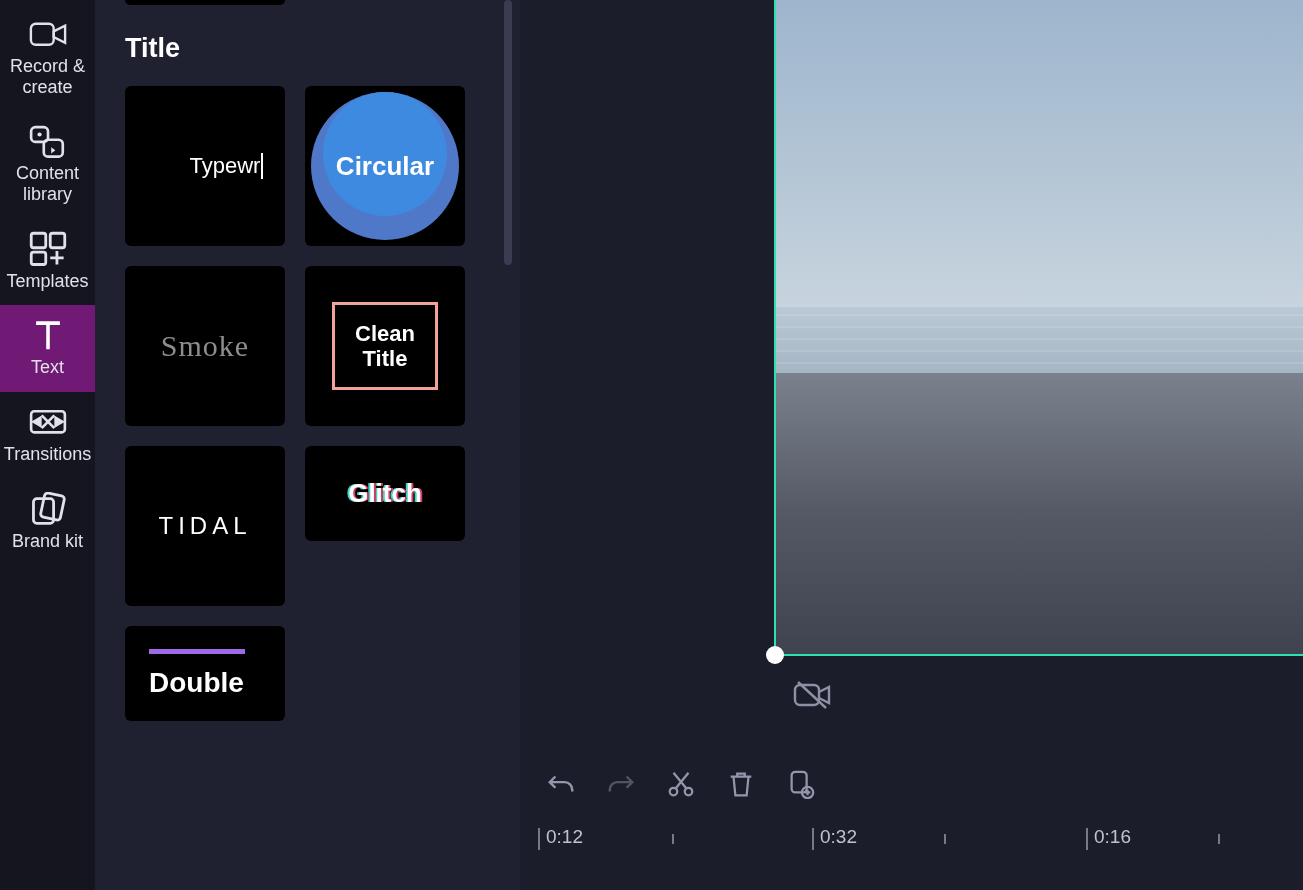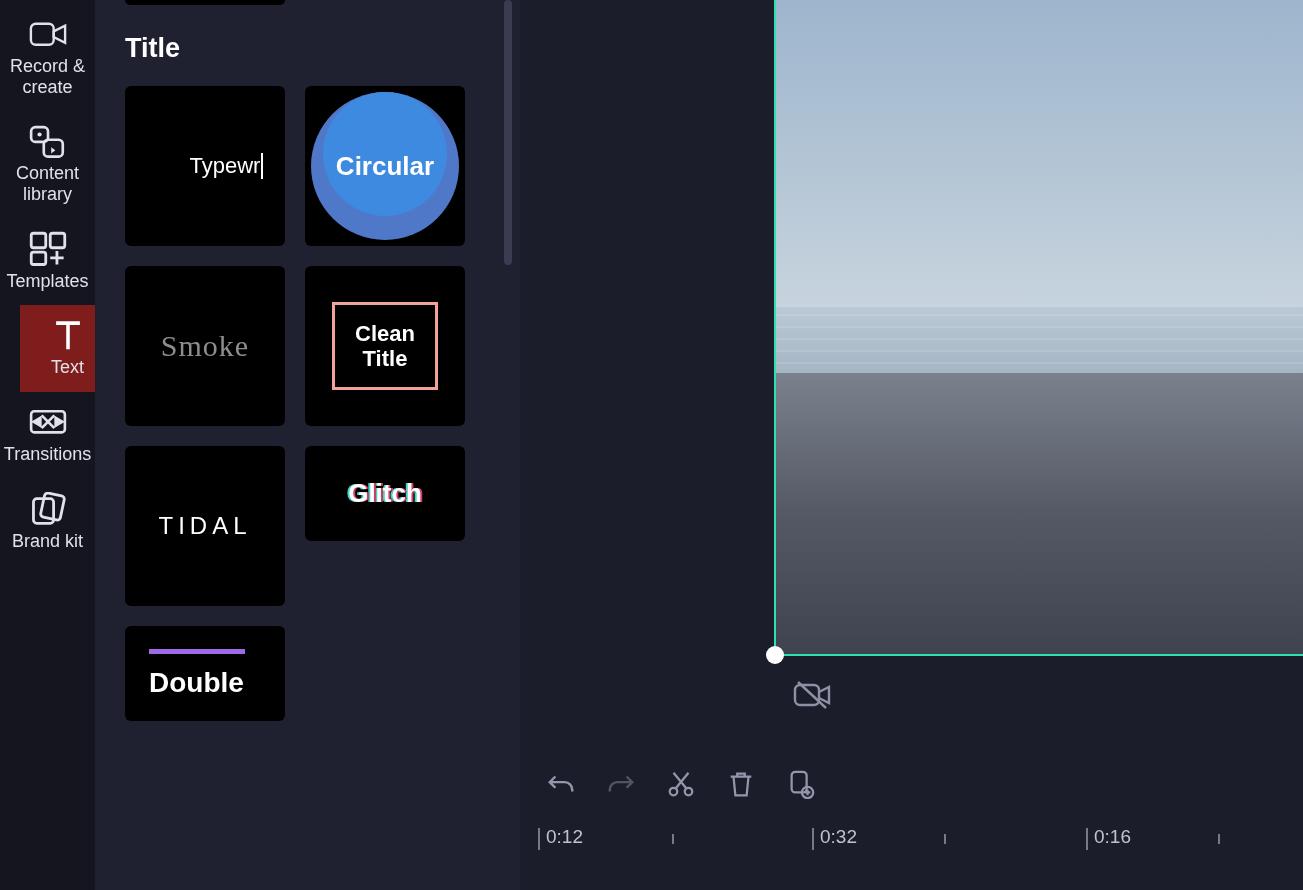--- a/index.html
+++ b/index.html
@@ -19,21 +19,21 @@
     background:#14151f;
   }
   .rail-item {
     width:95px;
     display:flex; flex-direction:column; align-items:center; justify-content:center;
     color:#e1e1ea; font-size:18px; line-height:1.15;
     text-align:center;
     cursor:pointer;
     padding:14px 0;
   }
-  .rail-item.active { background:#7f1d1d;margin-left:20px; }
+  .rail-item.active { background:#701a75; }
   .rail-icon { width:38px; height:32px; margin-bottom:6px; display:flex; align-items:center; justify-content:center; }
   .rail-label { white-space:pre-line; }
 
   
   .panel {
     position:absolute; left:95px; top:0;
     width:425px; height:100%;
     background:#1f2030;
     overflow:hidden;
   }

